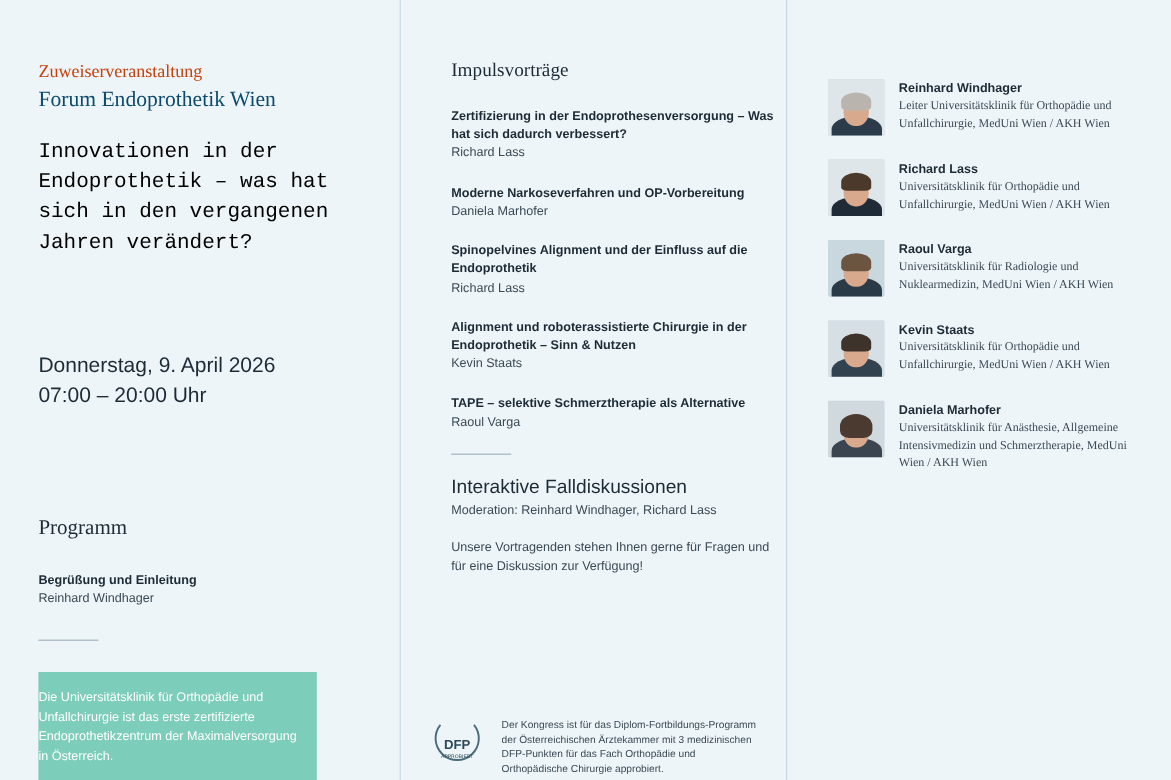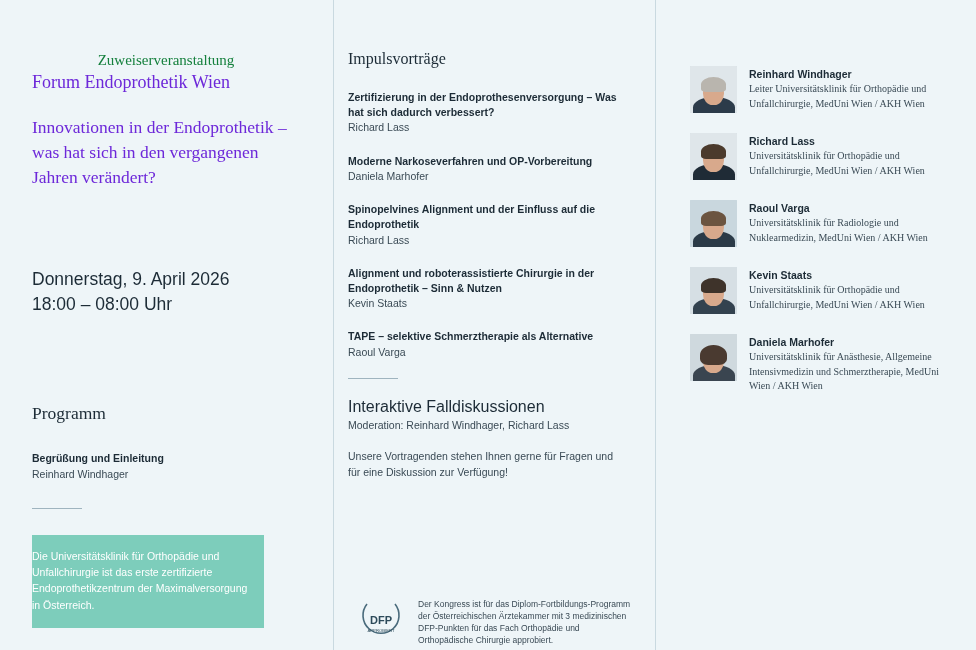--- a/index.html
+++ b/index.html
@@ -35,35 +35,34 @@
   .col-left {
     position: absolute;
     left: 32px;
     top: 50px;
     width: 268px;
   }
   .kicker {
     font-family: "Liberation Serif", serif;
     font-size: 15px;
     line-height: 1.35;
-    color: #15803d;
-    text-align: center;
+    color: #c2410c;
   }
   .title-main {
     font-family: "Liberation Serif", serif;
     font-size: 18px;
     line-height: 1.35;
-    color: #6d28d9;
+    color: #0c4a6e;
     margin-bottom: 20px;
   }
   .subtitle {
-    font-family: Liberation Serif, serif;
+    font-family: Liberation Mono, monospace;
     font-size: 17.5px;
     line-height: 1.45;
-    color: #6d28d9;
+    color: #000000;
   }
   .datetime {
     font-family: Liberation Sans, sans-serif;
     font-size: 17.5px;
     line-height: 1.45;
     color: #1c2b36;
     margin-top: 76px;
   }
   .programm-head {
     font-family: "Liberation Serif", serif;
@@ -96,21 +95,21 @@
     background: #7dcdbb;
     color: #ffffff;
     padding: 13px 14px 15px 0;
     font-size: 10.5px;
     line-height: 1.55;
   }
 
   
   .col-mid {
     position: absolute;
-    left: 348px;
+    left: 376px;
     top: 50px;
     width: 275px;
   }
   .mid-head {
     font-family: "Liberation Serif", serif;
     font-size: 16px;
     color: #1c2b36;
     margin-bottom: 22px;
   }
   .talk { margin-bottom: 18px; }
@@ -249,21 +248,21 @@
 <div class="page">
 
   <div class="vrule r1"></div>
   <div class="vrule r2"></div>
 
   <div class="col-left">
     <div class="kicker">Zuweiserveranstaltung</div>
     <div class="title-main">Forum Endoprothetik Wien</div>
     <div class="subtitle">Innovationen in der Endoprothetik – was hat sich in den vergangenen Jahren verändert?</div>
     <div class="datetime">Donnerstag, 9. April 2026</div>
-    <div class="datetime" style="margin-top:0">18:00 – 08:00 Uhr</div>
+    <div class="datetime" style="margin-top:0">07:00 – 20:00 Uhr</div>
     <div class="programm-head">Programm</div>
     <div>
       <div class="prog-item-title">Begrüßung und Einleitung</div>
       <div class="prog-item-speaker">Reinhard Windhager</div>
     </div>
     <div class="hairline"></div>
     <div class="highlight-box">Die Universitätsklinik für Orthopädie und Unfallchirurgie ist das erste zertifizierte Endoprothetikzentrum der Maximalversorgung in Österreich.</div>
   </div>
 
   <div class="col-mid">

